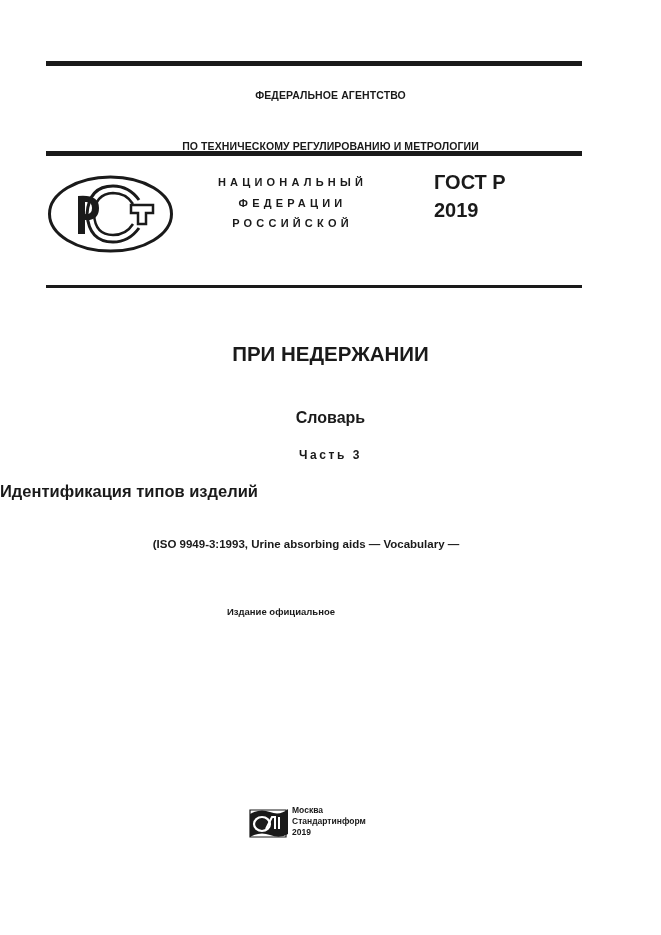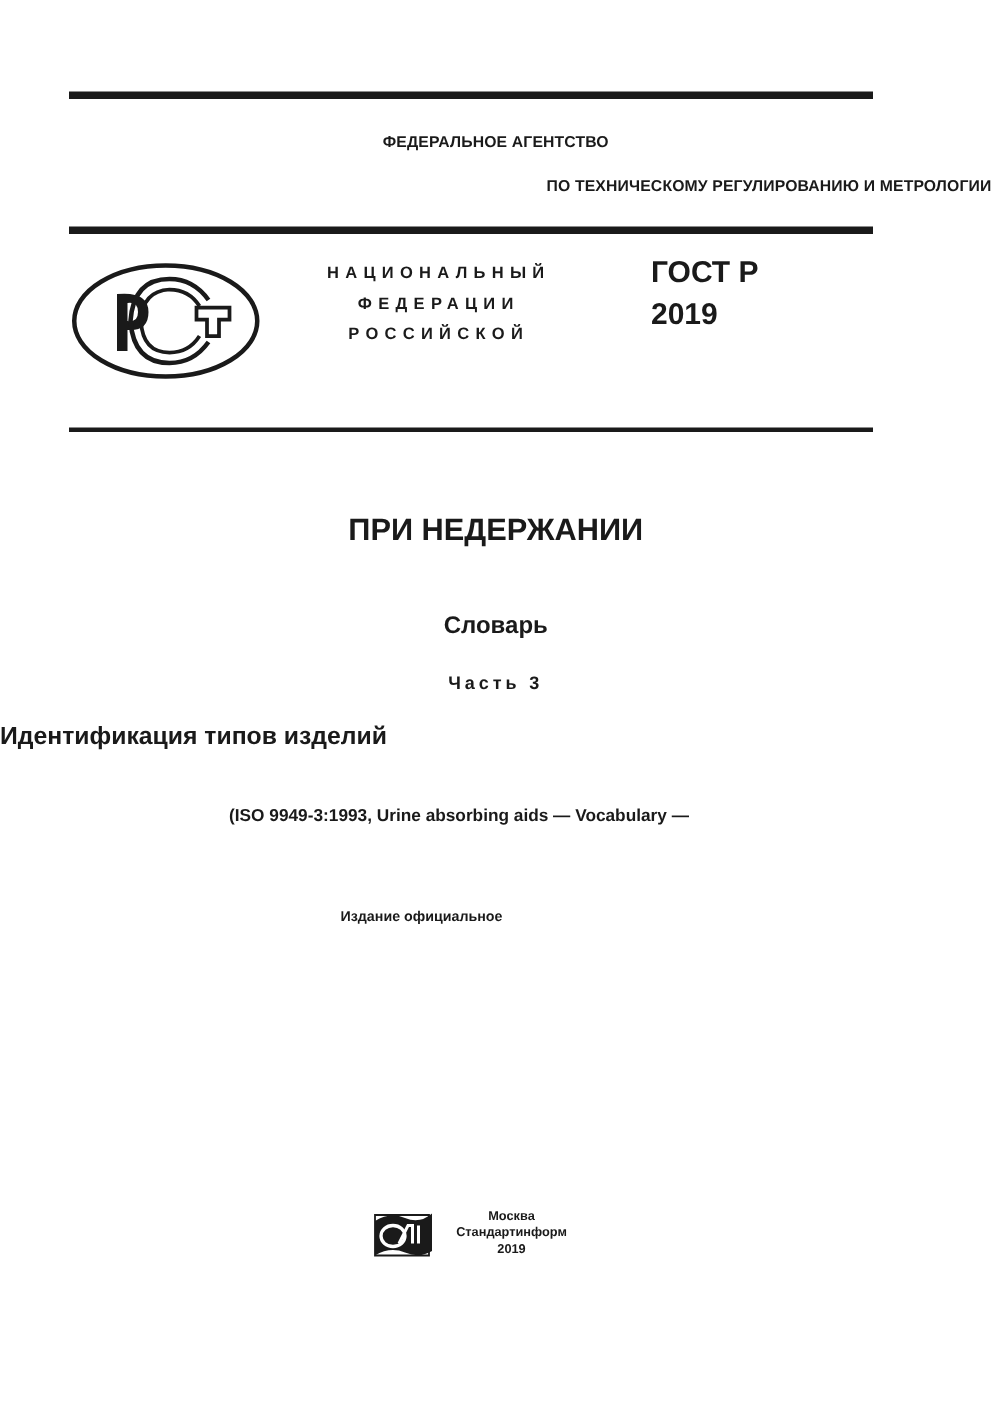--- a/index.html
+++ b/index.html
@@ -6,35 +6,35 @@
     body {
       width: 661px; height: 935px; position: relative; overflow: hidden;
       font-family: "Liberation Sans", "DejaVu Sans", sans-serif; color: #1a1a1a;
     }
     .rule { position: absolute; left: 46px; width: 536px; background: #1a1a1a; }
     .rule.r1 { top: 61px; height: 5px; }
     .rule.r2 { top: 151px; height: 5px; }
     .rule.r3 { top: 285px; height: 3px; }
     .agency { position: absolute; left: 0; width: 661px; text-align: center; font-weight: bold; font-size: 10.5px; letter-spacing: 0.1px; }
     .agency.l1 { top: 89px; }
-    .agency.l2 { top: 118px; text-align: right; }
+    .agency.l2 { top: 140px; }
 
     .logo { position: absolute; left: 47px; top: 174px; width: 128px; width: 127px; height: 80px; }
     .national { position: absolute; left: 190px; top: 172px; width: 205px; text-align: center; font-weight: bold; font-size: 11px; letter-spacing: 4.2px; line-height: 20.5px; }
     .gost { position: absolute; left: 434px; top: 168px; font-weight: bold; font-size: 20px; line-height: 28px; }
 
     .title { position: absolute; left: 0; width: 661px; top: 341px; text-align: center; font-weight: bold; font-size: 20.5px; line-height: 25px; }
     .subtitle { position: absolute; left: 0; width: 661px; top: 409px; text-align: center; font-weight: bold; font-size: 16px; }
     .part { position: absolute; left: 0; width: 661px; top: 448px; text-align: center; font-weight: bold; font-size: 12px; letter-spacing: 2.6px; }
     .partname { position: absolute; left: 0; width: 601px; top: 482px; text-align: left; font-weight: bold; font-size: 16.5px; }
     .iso { position: absolute; left: 0; width: 612px; top: 537px; text-align: center; font-weight: bold; font-size: 11.5px; line-height: 14px; }
     .edition { position: absolute; left: 0; width: 562px; top: 606px; text-align: center; font-weight: bold; font-size: 9.5px; }
 
     .publisher-logo { position: absolute; left: 248px; top: 806px; width: 42px; height: 34px; }
-    .publisher { position: absolute; left: 292px; top: 805px; width: 98px; text-align: center; font-weight: bold; font-size: 8.5px; line-height: 11px; }
+    .publisher { position: absolute; left: 292px; top: 805px; width: 98px; font-weight: bold; font-size: 8.5px; line-height: 11px; }
   </style>
 </head>
 <body>
 
 <div class="rule r1"></div>
 <div class="agency l1">ФЕДЕРАЛЬНОЕ АГЕНТСТВО</div>
 <div class="agency l2">ПО ТЕХНИЧЕСКОМУ РЕГУЛИРОВАНИЮ И МЕТРОЛОГИИ</div>
 <div class="rule r2"></div>
 
 <div class="logo">

